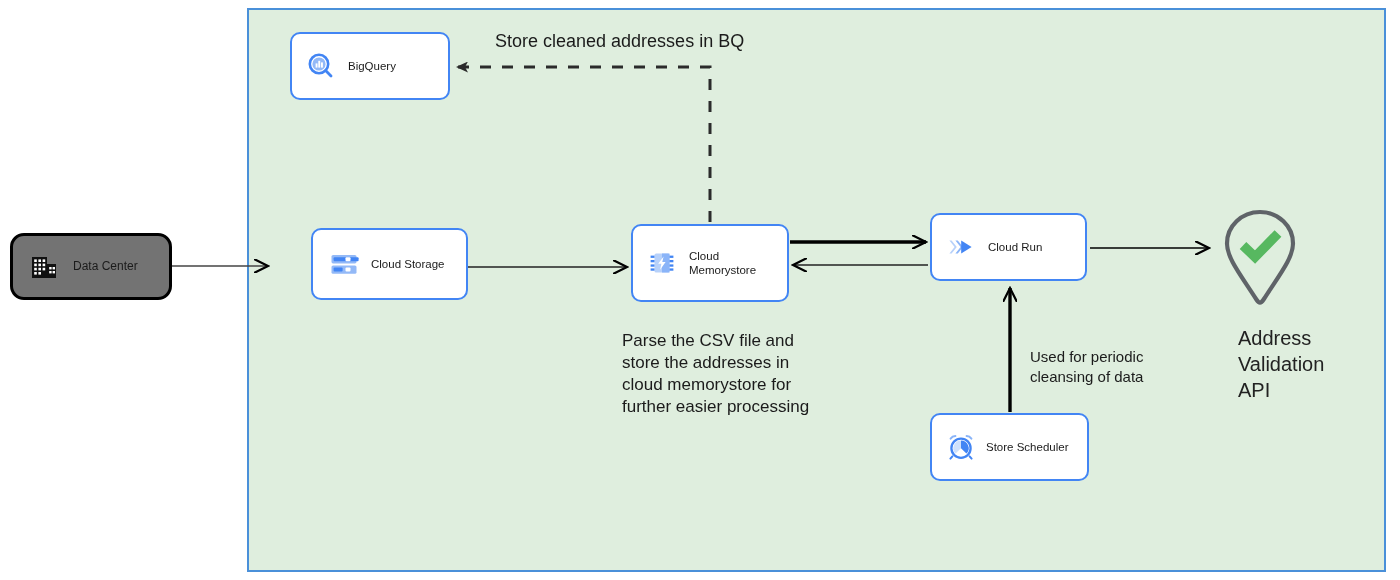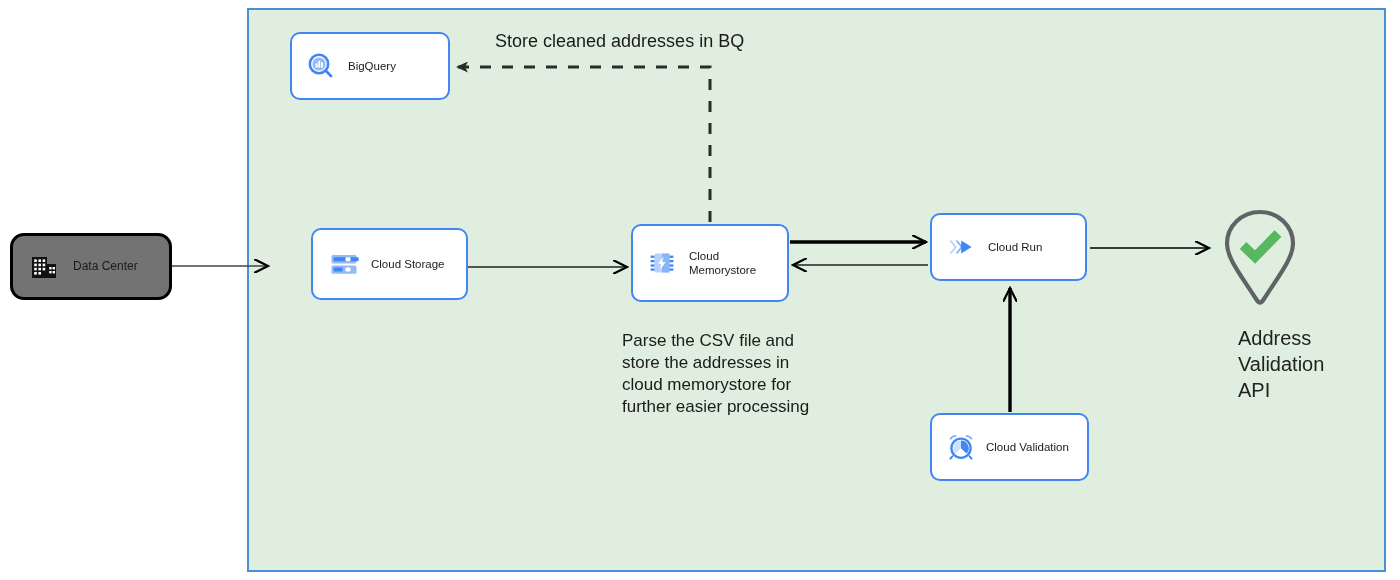--- a/index.html
+++ b/index.html
@@ -252,32 +252,34 @@
       <svg width="30" height="30" viewBox="0 0 30 30">
         <path d="M4.6,6.6 A6.2,6.2 0 0 1 9.4,4.0" fill="none" stroke="#8ab4f8" stroke-width="2" stroke-linecap="round"></path>
         <path d="M25.4,6.6 A6.2,6.2 0 0 0 20.6,4.0" fill="none" stroke="#8ab4f8" stroke-width="2" stroke-linecap="round"></path>
         <circle cx="15" cy="16.2" r="9.6" fill="none" stroke="#4285f4" stroke-width="2.3"></circle>
         <path d="M15,16.2 L15,8.6 A7.6,7.6 0 0 1 20.4,21.6 Z" fill="#4285f4"></path>
         <path d="M15,16.2 L15,8.6 A7.6,7.6 0 0 0 9.6,21.6 Z" fill="#a8c8f9" opacity="0.55"></path>
         <line x1="6.4" y1="24.4" x2="4.4" y2="26.6" stroke="#4285f4" stroke-width="2" stroke-linecap="round"></line>
         <line x1="23.6" y1="24.4" x2="25.6" y2="26.6" stroke="#4285f4" stroke-width="2" stroke-linecap="round"></line>
       </svg>
     </span>
-    <span class="node-label">Cloud Validation</span>
+    <span class="node-label">Store Scheduler</span>
   </div>
 
   <div class="pin-wrap">
     <svg width="84" height="98" viewBox="0 0 84 98">
       <path d="M42,4 C23.5,4 9,18.2 9,35.4 C9,50 22,66 38.4,91.5 C39.8,93.7 41,94.6 42,94.6
                C43,94.6 44.2,93.7 45.6,91.5 C62,66 75,50 75,35.4 C75,18.2 60.5,4 42,4 Z" fill="none" stroke="#5f6368" stroke-width="4.2" stroke-linejoin="round"></path>
       <path d="M25,37.5 L37,49 L60,25.5" fill="none" stroke="#57b860" stroke-width="9.5" stroke-linecap="butt" stroke-linejoin="miter"></path>
     </svg>
   </div>
 
   <div class="anno anno-store-bq">Store cleaned addresses in BQ</div>
   <div class="anno anno-parse">Parse the CSV file and
 store the addresses in
 cloud  memorystore for
 further easier processing</div>
+  <div class="anno anno-periodic">Used for periodic
+cleansing of data</div>
   <div class="anno anno-ava-api">Address Validation
 API</div>
 
 </div>
 
 </body></html>

